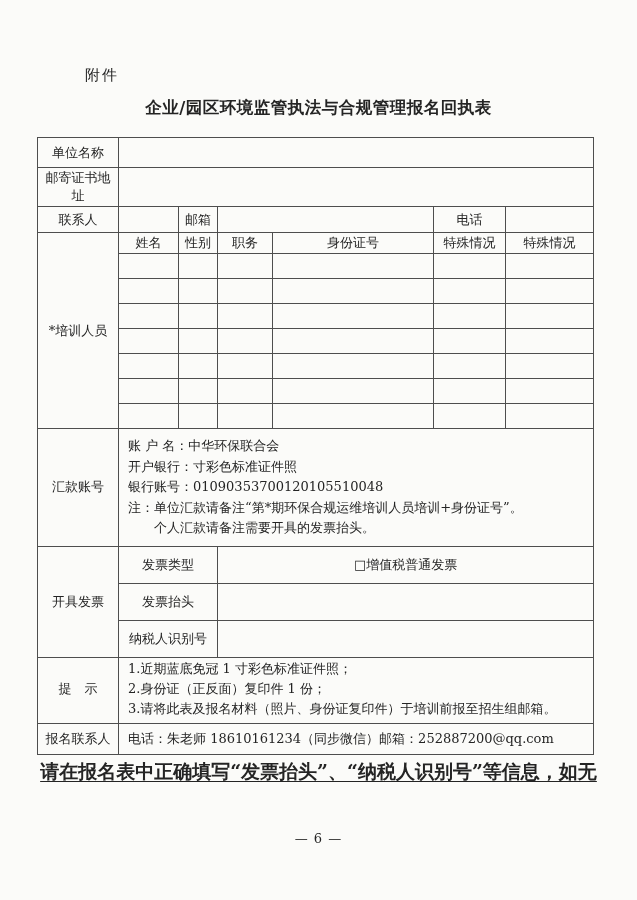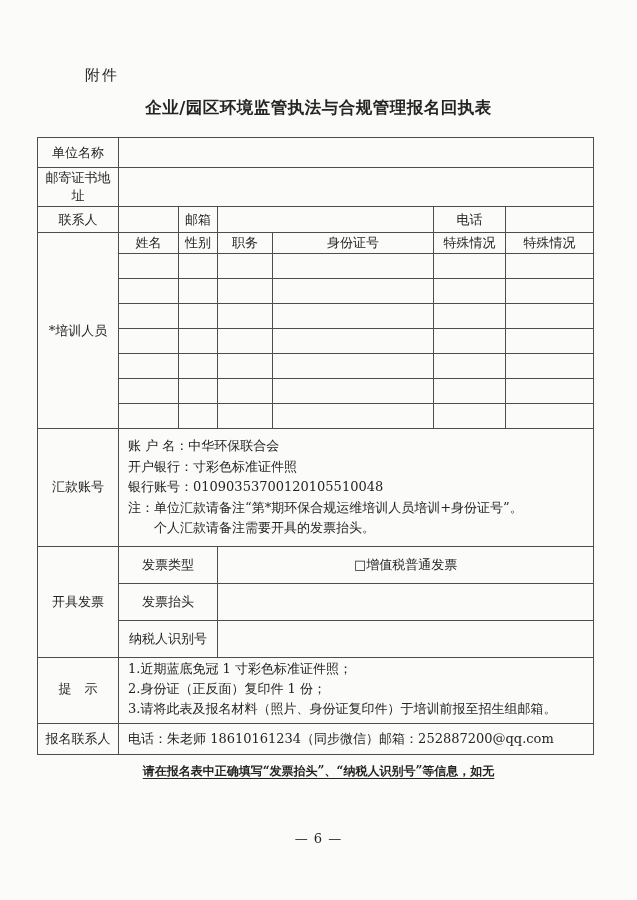--- a/index.html
+++ b/index.html
@@ -41,21 +41,21 @@
   .row-regc td  { height:31px; }
 
   td.left-cell { text-align:left; padding-left:9px;margin-left:48px; }
   .remit-lines { padding:6px 0 6px 0; }
   .remit-lines div { line-height:20.5px; text-align:left; }
   .tips-lines div  { line-height:20px; text-align:left; }
   .row-tips td { padding-bottom:4px; }
 
   .footer-note {
     position:absolute; left:0; right:0; top:760px;
-    text-align:center; font-weight:bold; font-size:12px;
+    text-align:center; font-weight:bold; font-size:19px;
     line-height:22px;
   }
   .footer-note span {
     text-decoration:underline;
     text-underline-offset:3px;
   }
   .page-number {
     position:absolute; left:0; right:0; top:831px;
     text-align:center; font-size:13px; letter-spacing:1px;
   }

